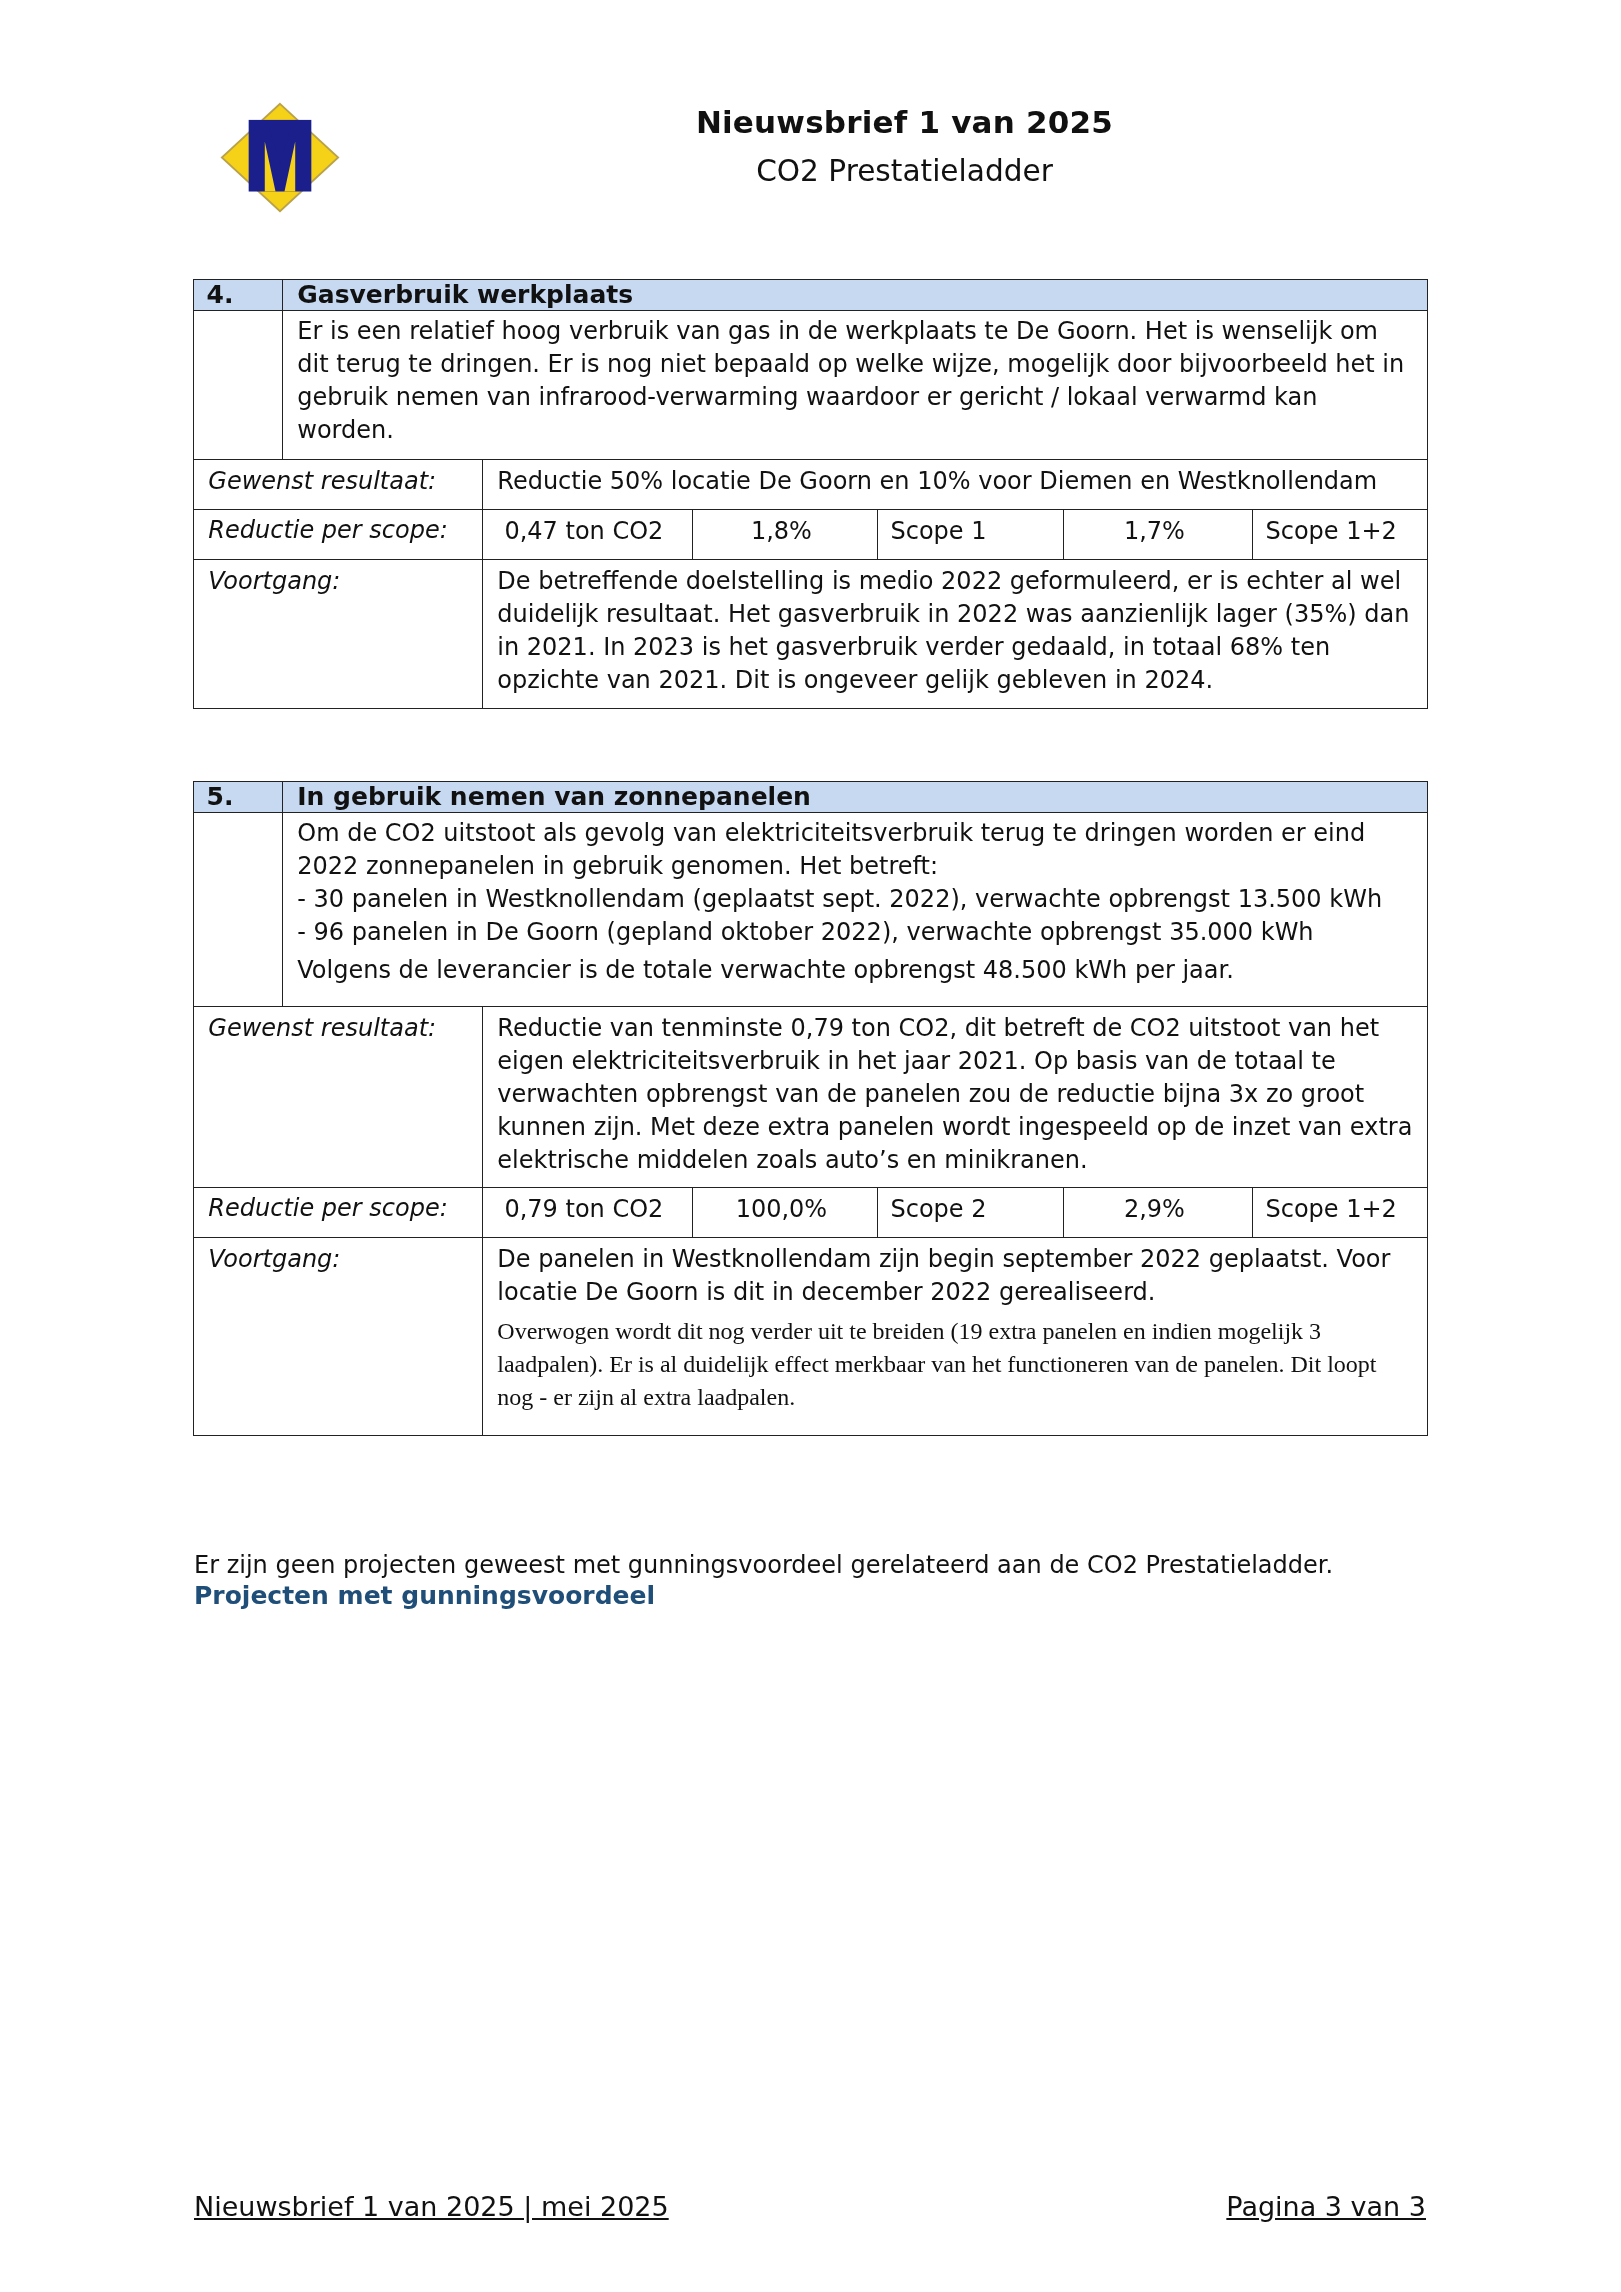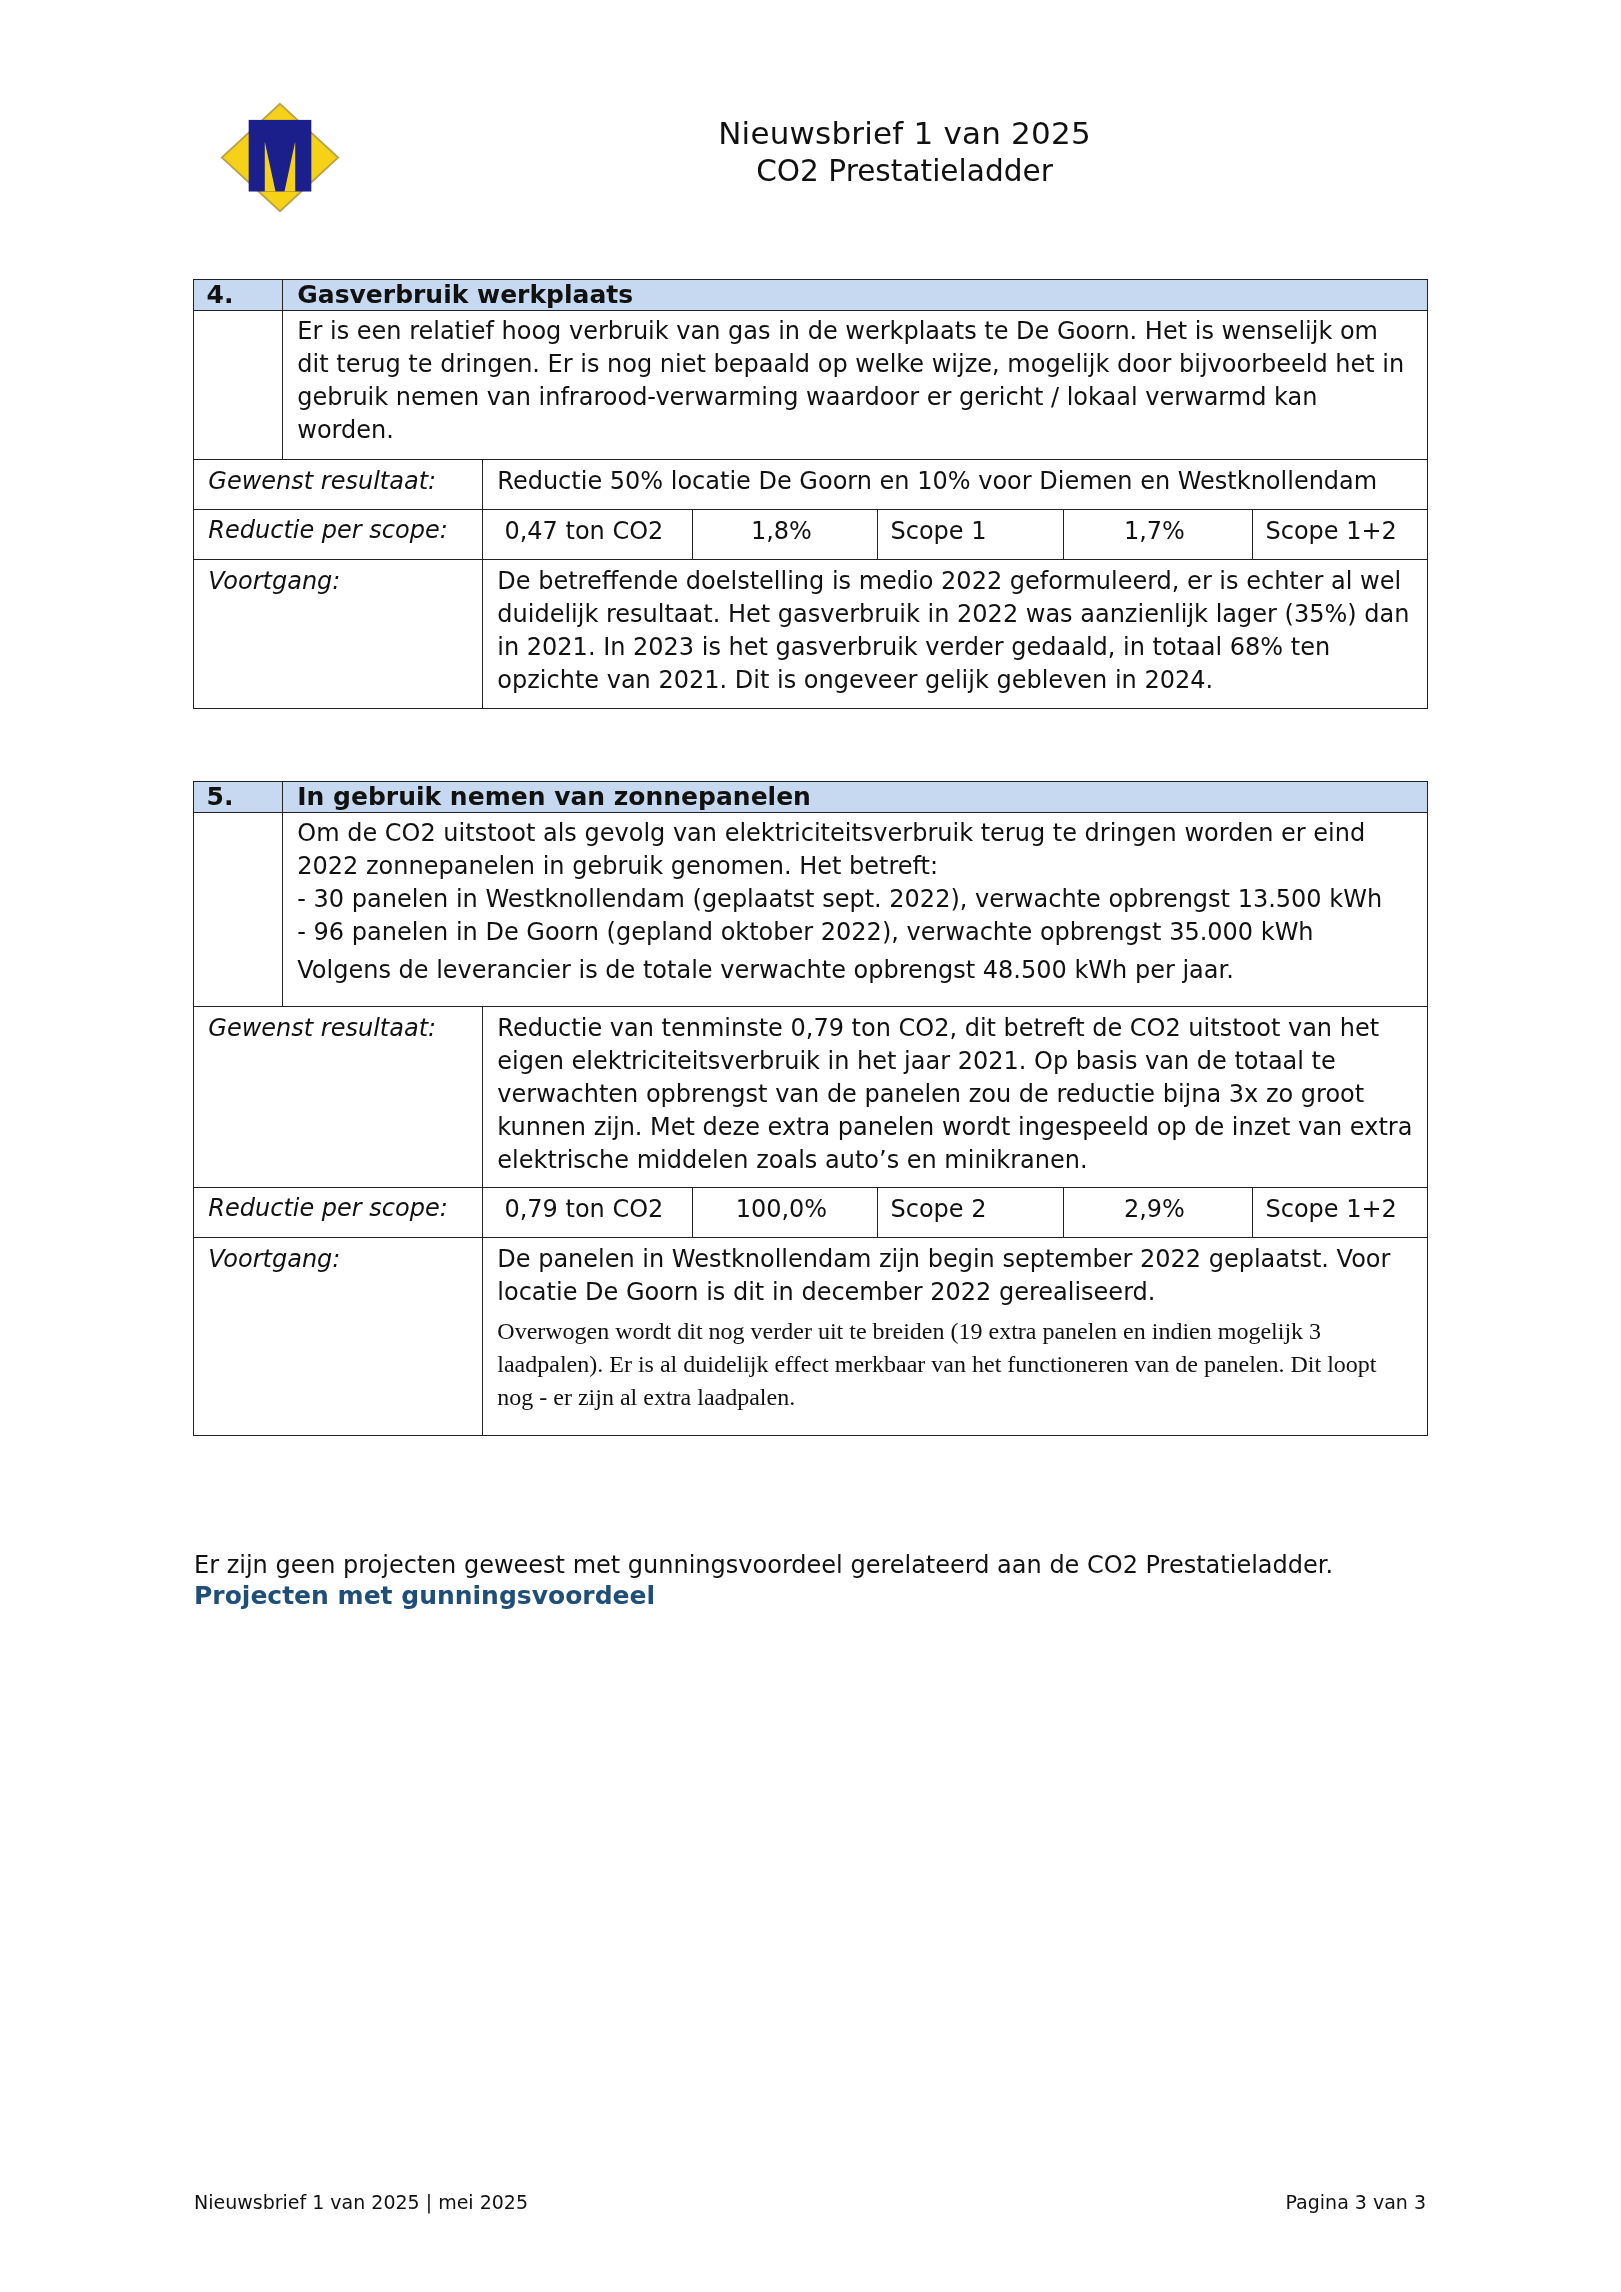--- a/index.html
+++ b/index.html
@@ -2,21 +2,21 @@
 <html style="font-size:14.3px"><head>
 <meta charset="utf-8">
 <style>
   html, body { margin: 0; padding: 0; background: #ffffff; }
   body {
     width: 1621px; height: 2293px; position: relative; overflow: hidden;
     font-family: "DejaVu Sans", sans-serif; color: #111111;
   }
   .logo { position: absolute; left: 220px; top: 102px; width: 120px; height: 111px; }
   .hdr { position: absolute; left: 627px; width: 555px; text-align: center; }
-  .hdr-title { top: 115px; font-size: 31px; font-weight: normal; letter-spacing: 0.2px; }
+  .hdr-title { top: 104px; font-size: 31px; font-weight: bold; letter-spacing: 0.2px; }
   .hdr-sub { top: 154px; font-size: 29.6px; }
 
   table.goal {
     position: absolute; left: 193px; width: 1234px;
     border-collapse: collapse; table-layout: fixed;
     font-size: 24px; line-height: 33px;
   }
   table.goal td { border: 1.8px solid #222; vertical-align: top; padding: 0; }
   .hrow td { background: #c6d9f1; height: 30px; font-weight: bold; font-size: 25px; line-height: 30px; vertical-align: middle; }
   .num { padding-left: 12.5px !important; }
@@ -24,21 +24,21 @@
   .desc { padding: 3.6px 10.7px 0 14.3px !important; margin-top: 47px; }
   .label { font-style: italic; padding: 4.5px 9px 0 14.3px !important; }
   .val { padding: 4.5px 9px 0 14.3px !important; }
   .sc { padding: 5.4px 7.2px 0 12.5px !important; }
   .ctr { text-align: center; padding-left: 0 !important; margin-left: 38px; }
   .para { margin: 0; }
   .para + .para { margin-top: 6.3px; font-family: Liberation Serif, serif; }
 
   .sec-head { position: absolute; left: 194px; top: 1581px; font-size: 25px; font-weight: bold; color: #1f4e79; }
   .sec-body { position: absolute; left: 194px; top: 1551px; font-size: 24px; }
-  .foot { position: absolute; top: 2191px; font-size: 19px; }
+  .foot { position: absolute; top: 2191px; font-size: 27px; text-decoration: underline; }
   .foot-l { left: 194px; }
   .foot-r { right: 195px; }
 </style>
 </head>
 <body>
 
 <svg class="logo" viewBox="0 0 134 124">
   <polygon points="67,2 132,62 67,122 2,62" fill="#f5d117" stroke="#b9a24a" stroke-width="2"></polygon>
   <rect x="32" y="20" width="70" height="80" fill="#1a1f8c"></rect>
   <polygon points="50,100 50,44 62,100 72,100 84,44 84,100" fill="#f5d117"></polygon>

